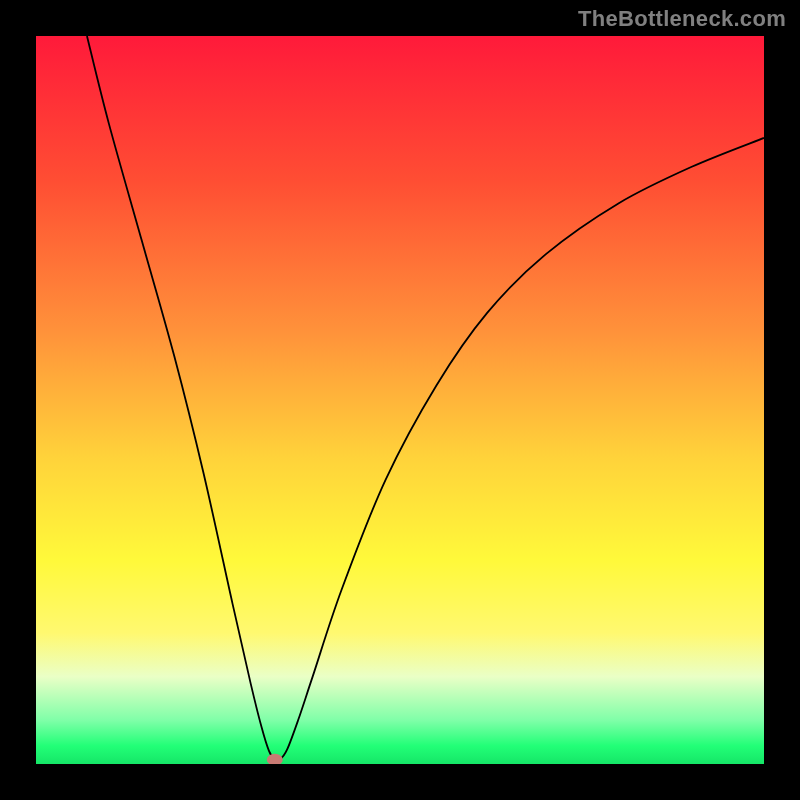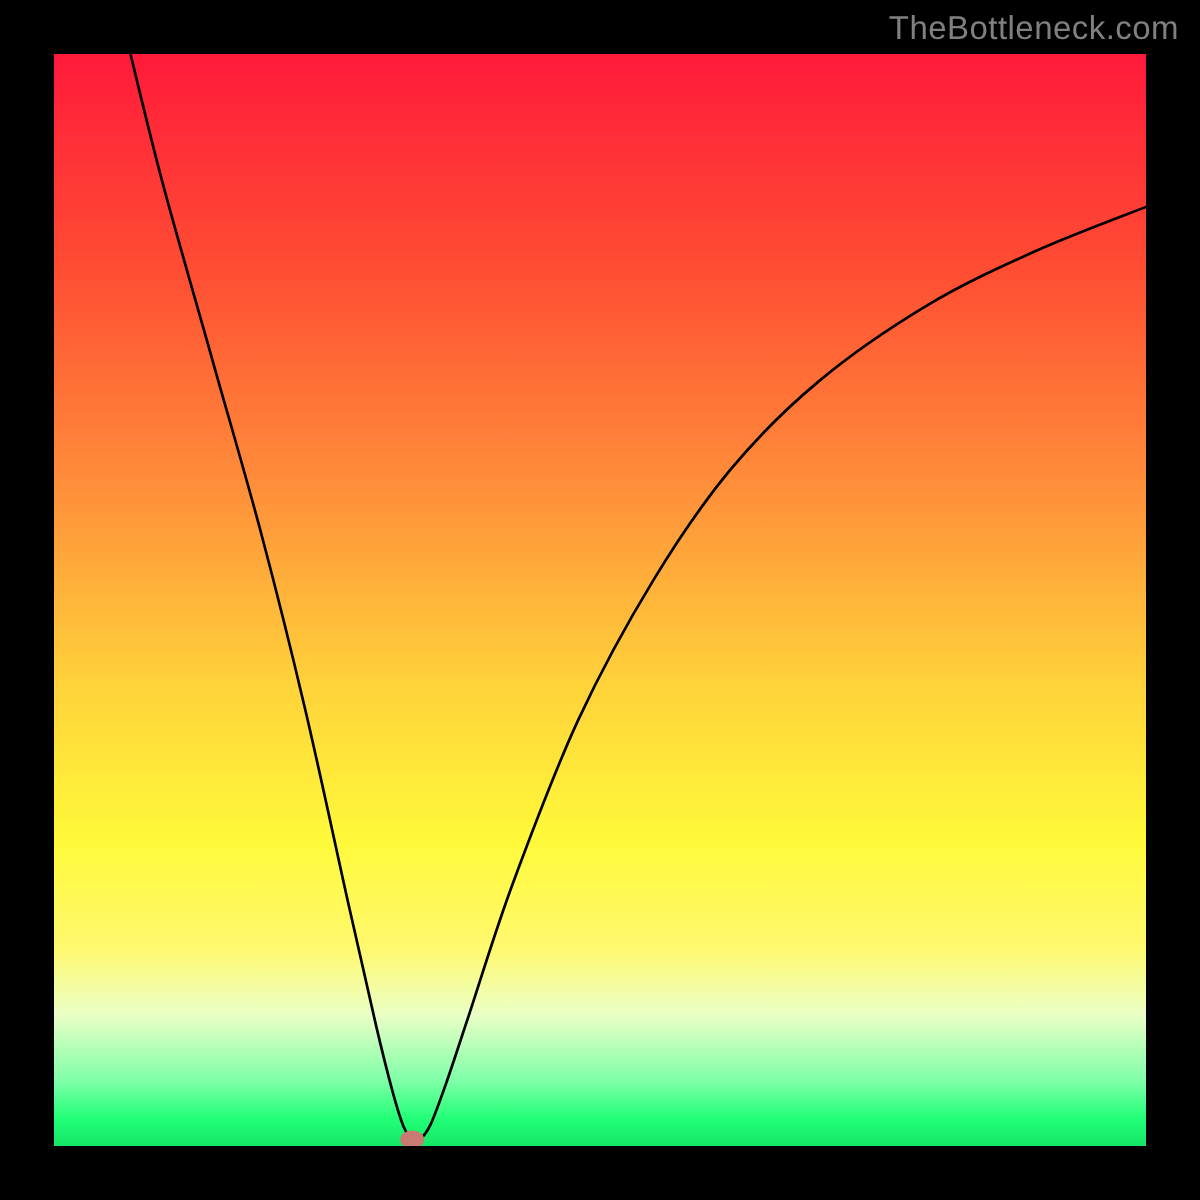--- a/index.html
+++ b/index.html
@@ -28,21 +28,21 @@
   .plot-bg {
     position: absolute;
     left: 0; top: 0; width: 100%; height: 100%;
   }
   .wm {
     position: absolute;
     top: 6px;
     right: 14px;
     color: #808080;
     font-size: 22px;
-    font-weight: 400;
+    font-weight: 700;
     letter-spacing: 0.3px;
   }
 </style>
 </head>
 <body>
 
 <div class="outer">
 
   <div class="plot-frame">
     <svg class="plot-bg" viewBox="0 0 728 728" preserveAspectRatio="none">

